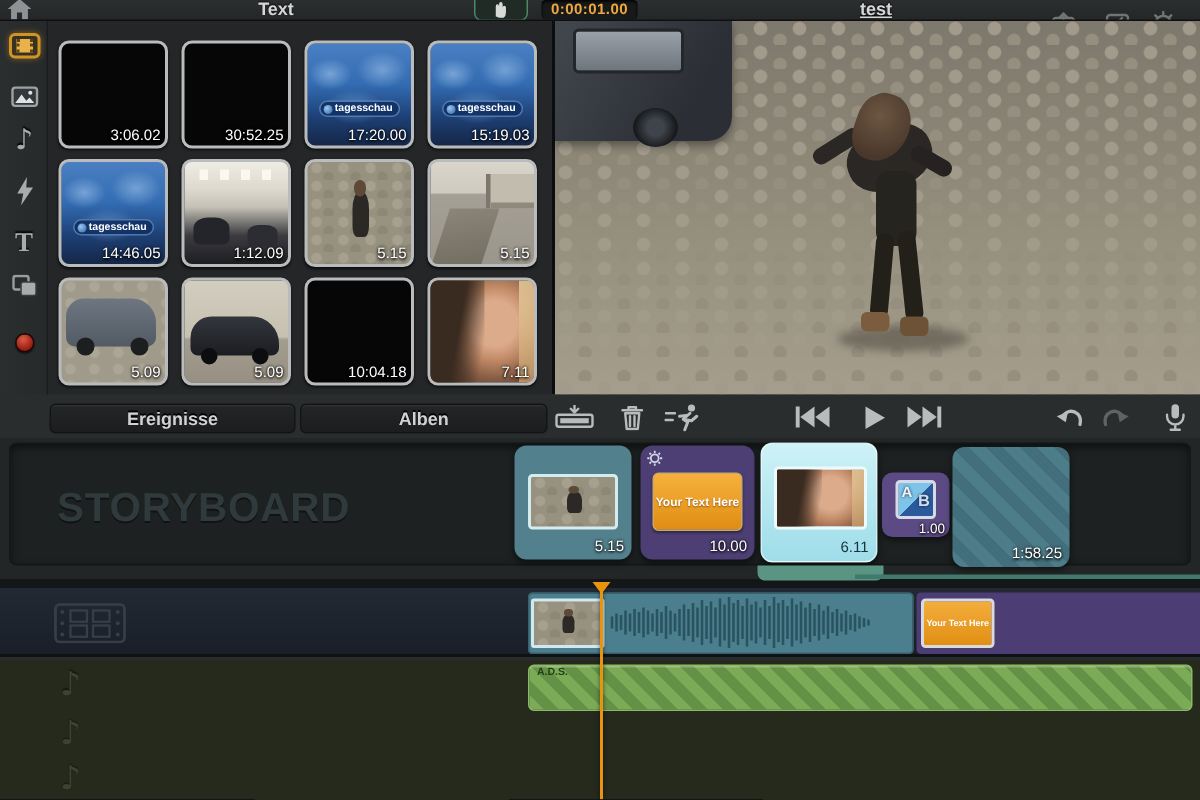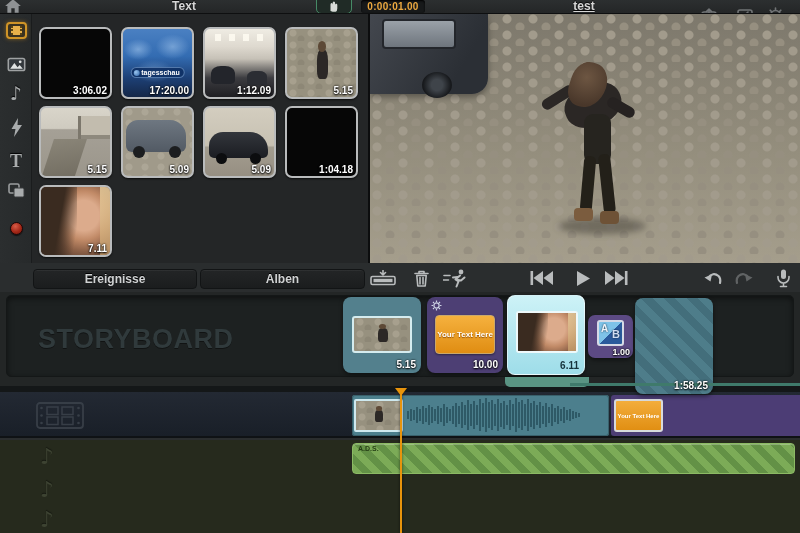--- a/index.html
+++ b/index.html
@@ -41,21 +41,21 @@
   .rec-dot{width:13px;height:13px;border-radius:50%;
            background:radial-gradient(circle at 40% 30%,#d85c48,#a52818 55%,#6e130a);
            border:1px solid #200605;box-shadow:0 1px 1px rgba(0,0,0,.6);}
 
   
   .browser{position:absolute;left:32px;top:14px;width:336px;height:249px;background:#242627;}
   .grid{position:absolute;left:7px;top:13px;display:grid;
         grid-template-columns:repeat(4,73px);grid-auto-rows:72px;gap:7px 9px;}
   .cell{position:relative;border:2px solid #b9bbbc;border-radius:7px;overflow:hidden;
         background:#000;box-shadow:0 1px 2px rgba(0,0,0,.7);}
-  .dur{position:absolute;right:3px;bottom:1px;font-size:10px;font-weight:bold;color:#fff;
+  .dur{position:absolute;right:3px;bottom:1px;font-size:10px;font-weight:normal;color:#fff;
        text-shadow:0 1px 2px #000,0 0 2px #000;z-index:3;}
   .dur.dark{color:#16333c;text-shadow:none;}
 
   
   .s-black{background:#060606;}
   .s-tagesschau{background:linear-gradient(180deg,#4a80c2 0%,#336cb2 40%,#1d4076 72%,#152747 100%);}
   .s-tagesschau::before{content:"";position:absolute;inset:0;
       background:radial-gradient(ellipse 30% 22% at 22% 30%,rgba(140,180,225,.75),transparent 70%),
                  radial-gradient(ellipse 35% 26% at 72% 26%,rgba(140,180,225,.7),transparent 70%),
                  radial-gradient(ellipse 40% 24% at 45% 62%,rgba(120,165,215,.55),transparent 70%);}
@@ -158,21 +158,21 @@
   .sb-watermark{position:absolute;left:38px;top:50%;transform:translateY(-50%);
                 font-size:27px;font-weight:800;letter-spacing:.5px;color:#303a3c;
                 text-shadow:0 1px 0 rgba(0,0,0,.4);}
   .clip{position:absolute;border-radius:8px;box-shadow:0 2px 4px rgba(0,0,0,.5);}
   .clip .dur{right:5px;bottom:3px;}
   .sb-clip1{left:343px;top:5px;width:78px;height:76px;background:#53808d;}
   .sb-clip2{left:427px;top:5px;width:76px;height:76px;background:#4d3f74;}
   .sb-clip3{left:507px;top:3px;width:78px;height:80px;
             background:linear-gradient(#cdf2f7,#9edde9);border:1px solid rgba(255,255,255,.55);padding-left:24px;}
   .sb-clip4{left:588px;top:23px;width:45px;height:43px;background:#5c4a84;border-radius:7px;}
-  .sb-clip5{left:635px;top:6px;width:78px;height:96px;
+  .sb-clip5{left:635px;top:6px;width:78px;height:80px;
             background:repeating-linear-gradient(45deg,#4e7d8a 0 8px,#436e7b 8px 16px);}
   .sb-thumb{position:absolute;left:9px;top:19px;width:60px;height:37px;border:2px solid #d5ecef;
             border-radius:3px;overflow:hidden;}
   .sb-clip3 .sb-thumb{left:8px;top:15px;width:62px;height:42px;border-color:#eef9fb;}
   .titlebox{position:absolute;left:8px;top:18px;width:60px;height:39px;border:1px solid #caa86a;
             border-radius:4px;background:linear-gradient(#f5b13e,#e08d12);
             display:flex;align-items:center;justify-content:center;box-shadow:0 1px 2px rgba(0,0,0,.4);}
   .titlebox span{font-size:8px;font-weight:bold;color:#fff;text-shadow:0 1px 1px rgba(120,60,0,.8);}
   .gear-badge{position:absolute;left:4px;top:3px;}
   .trans-tile{position:absolute;left:9px;top:5px;width:27px;height:26px;border:2px solid #d6dae6;
@@ -291,44 +291,61 @@
     <div class="sb-item sb-record">
       <span class="rec-dot"></span>
     </div>
   </aside>
 
   <section class="browser">
     <div class="grid">
       <div class="cell s-black">
         <span class="dur">3:06.02</span>
       </div>
+      <div class="cell s-black">
+        <span class="dur">30:52.25</span>
+      </div>
       <div class="cell s-tagesschau">
         <span class="ts-pill">
             <b></b>
             <em>tagesschau</em>
           </span>
         <span class="dur">17:20.00</span>
       </div>
+      <div class="cell s-tagesschau">
+        <span class="ts-pill">
+            <b></b>
+            <em>tagesschau</em>
+          </span>
+        <span class="dur">15:19.03</span>
+      </div>
+      <div class="cell s-tagesschau">
+        <span class="ts-pill">
+            <b></b>
+            <em>tagesschau</em>
+          </span>
+        <span class="dur">14:46.05</span>
+      </div>
       <div class="cell s-showroom">
         <span class="dur">1:12.09</span>
       </div>
       <div class="cell s-girlstreet">
         <span class="dur">5.15</span>
       </div>
       <div class="cell s-street">
         <span class="dur">5.15</span>
       </div>
       <div class="cell s-cargrey">
         <span class="dur">5.09</span>
       </div>
       <div class="cell s-carblack">
         <span class="dur">5.09</span>
       </div>
       <div class="cell s-black">
-        <span class="dur">1:04.18</span>
+        <span class="dur">10:04.18</span>
       </div>
       <div class="cell s-face">
         <span class="dur">7.11</span>
       </div>
     </div>
   </section>
 
   <div class="tabsrow">
     <div class="tab-btn tab-events">Ereignisse</div>
     <div class="tab-btn tab-albums">Alben</div>

